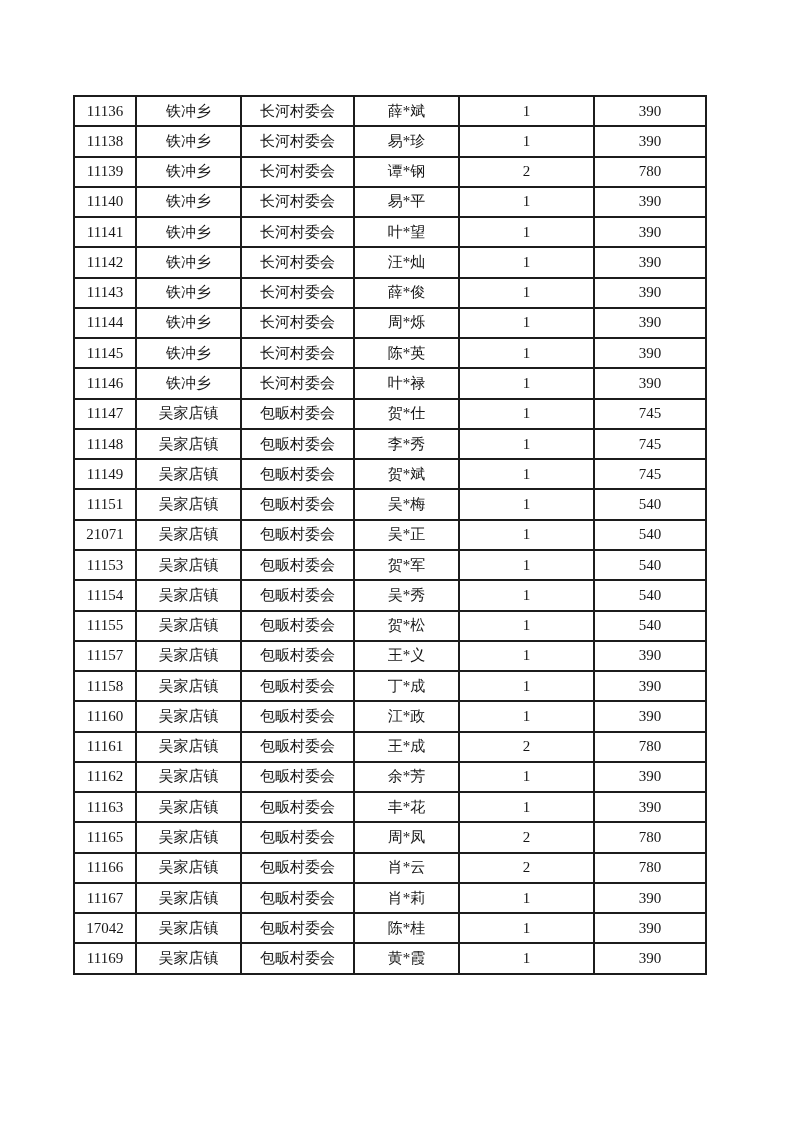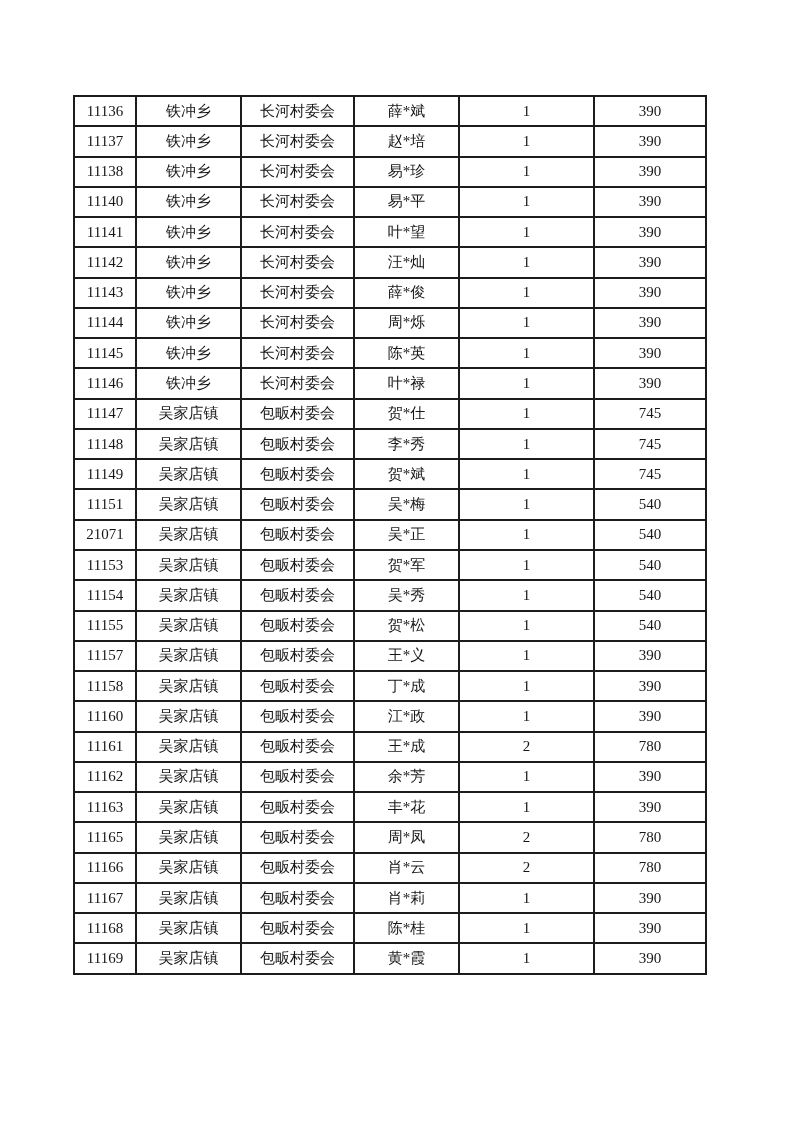--- a/index.html
+++ b/index.html
@@ -61,36 +61,36 @@
     <tbody id="table-body">
         <tr>
           <td>11136</td>
           <td>铁冲乡</td>
           <td>长河村委会</td>
           <td>薛*斌</td>
           <td>1</td>
           <td>390</td>
         </tr>
         <tr>
-          <td>11137</td>
-          <td>铁冲乡</td>
-          <td>长河村委会</td>
-          <td>赵*培</td>
-          <td>1</td>
-          <td>390</td>
-        </tr>
-        <tr>
           <td>11138</td>
           <td>铁冲乡</td>
           <td>长河村委会</td>
           <td>易*珍</td>
           <td>1</td>
           <td>390</td>
         </tr>
         <tr>
+          <td>11139</td>
+          <td>铁冲乡</td>
+          <td>长河村委会</td>
+          <td>谭*钢</td>
+          <td>2</td>
+          <td>780</td>
+        </tr>
+        <tr>
           <td>11140</td>
           <td>铁冲乡</td>
           <td>长河村委会</td>
           <td>易*平</td>
           <td>1</td>
           <td>390</td>
         </tr>
         <tr>
           <td>11141</td>
           <td>铁冲乡</td>
@@ -269,21 +269,21 @@
         </tr>
         <tr>
           <td>11167</td>
           <td>吴家店镇</td>
           <td>包畈村委会</td>
           <td>肖*莉</td>
           <td>1</td>
           <td>390</td>
         </tr>
         <tr>
-          <td>11168</td>
+          <td>17042</td>
           <td>吴家店镇</td>
           <td>包畈村委会</td>
           <td>陈*桂</td>
           <td>1</td>
           <td>390</td>
         </tr>
         <tr>
           <td>11169</td>
           <td>吴家店镇</td>
           <td>包畈村委会</td>

